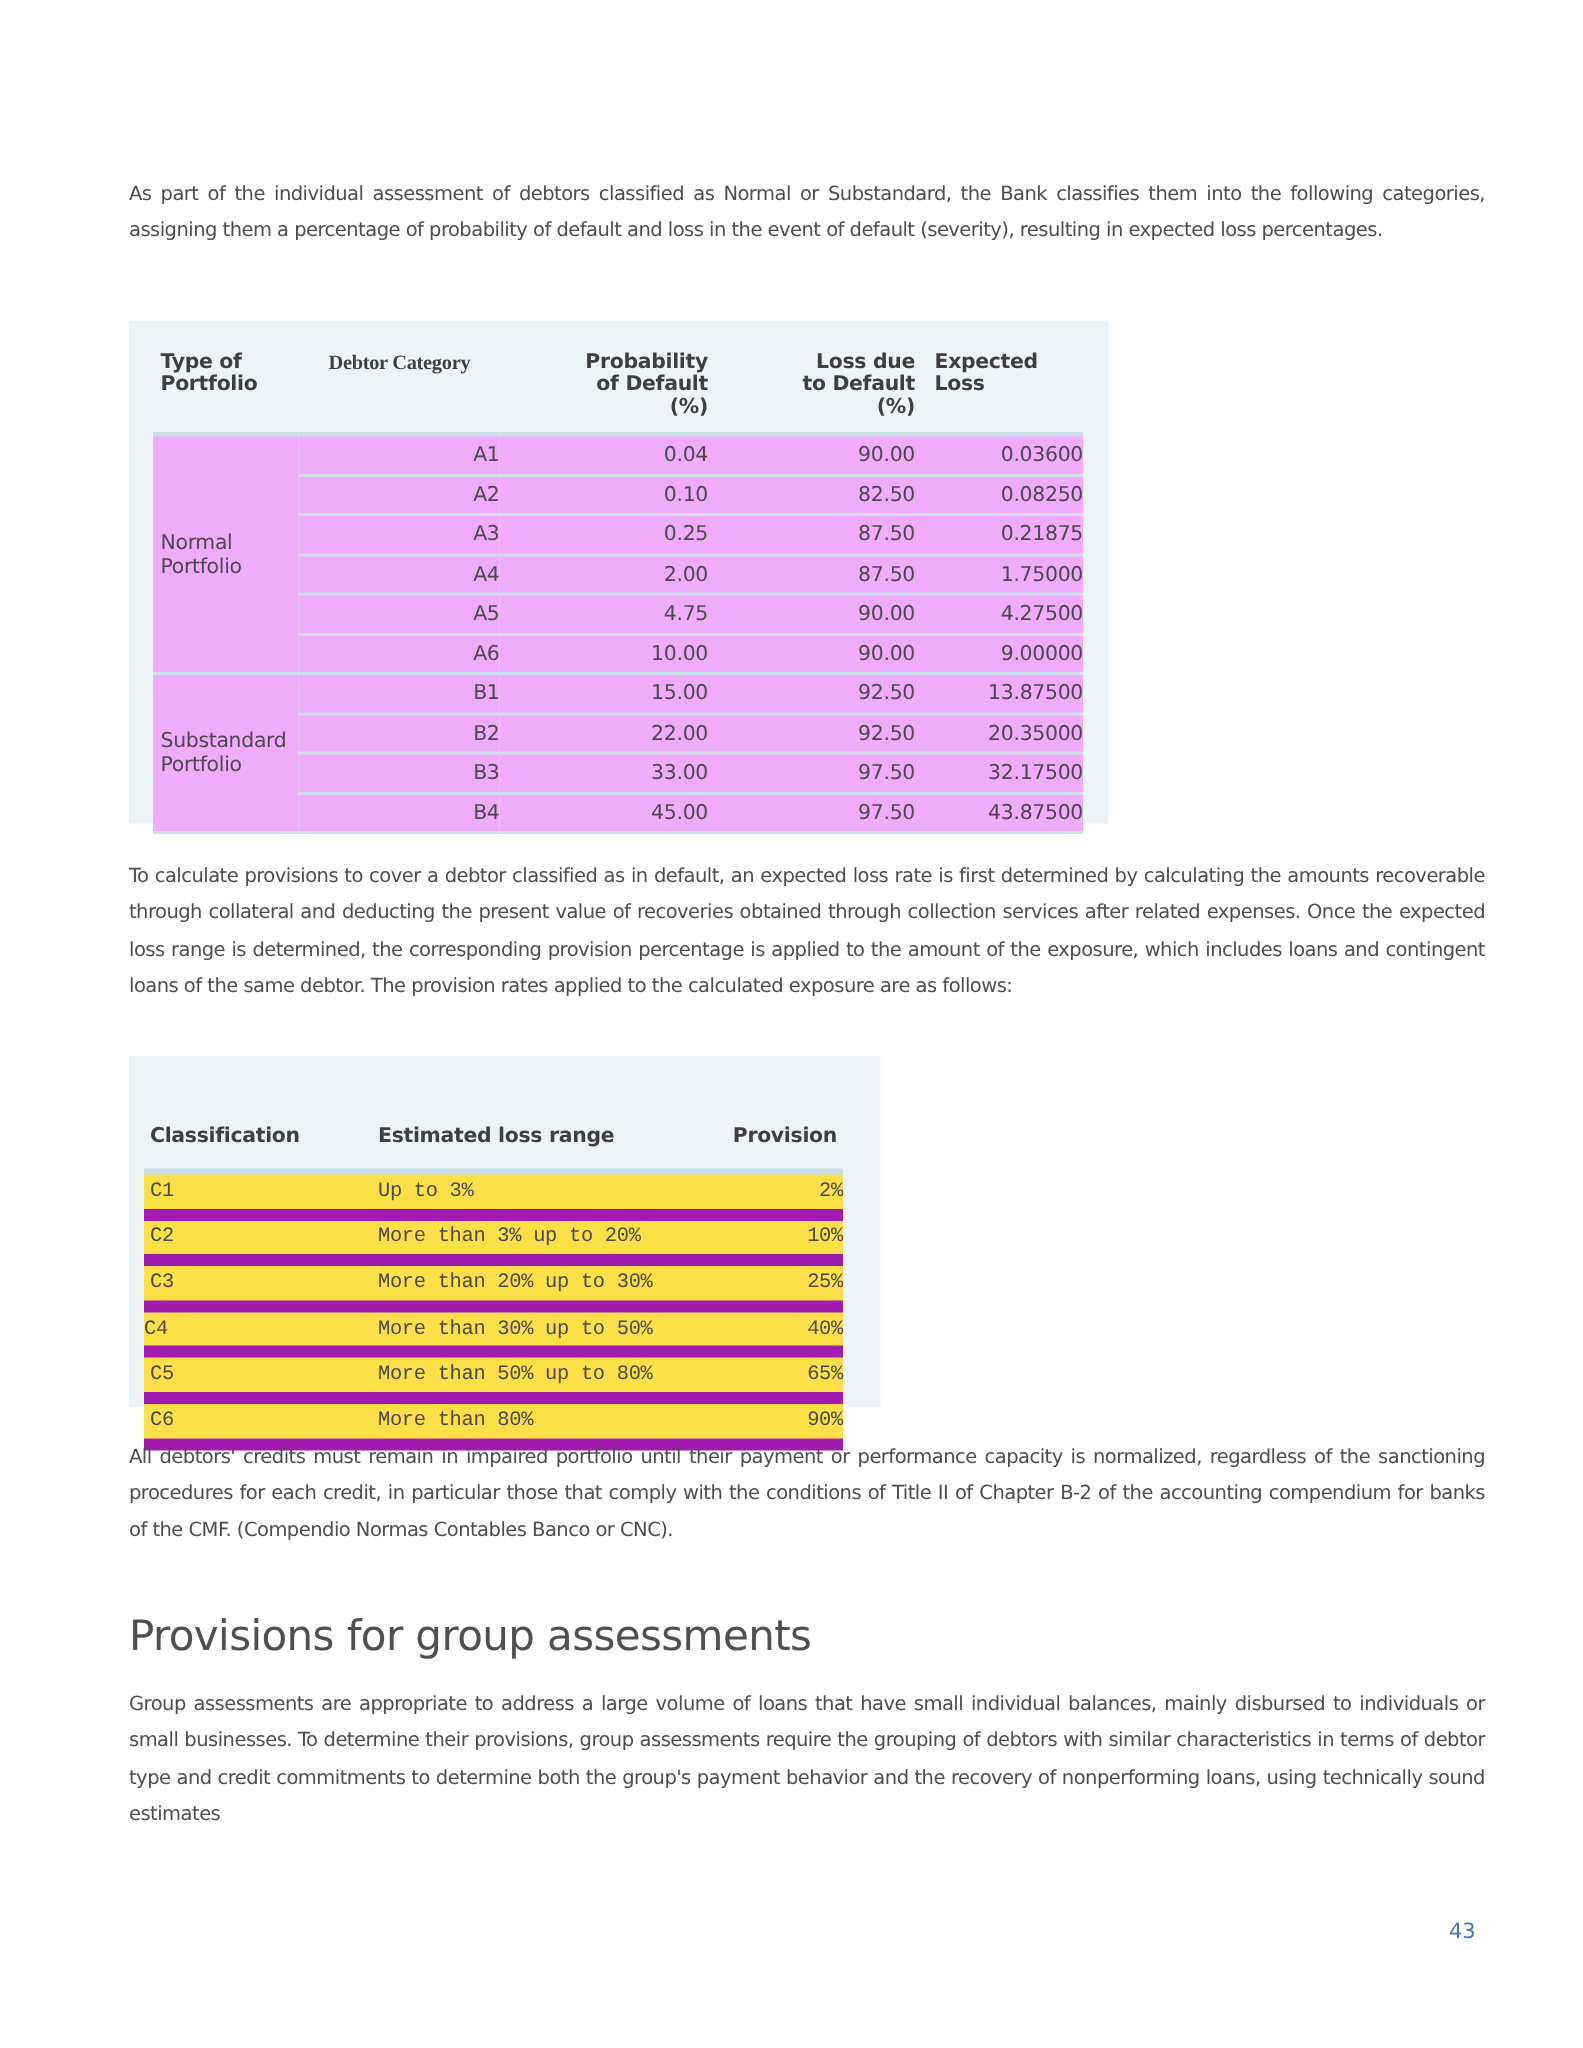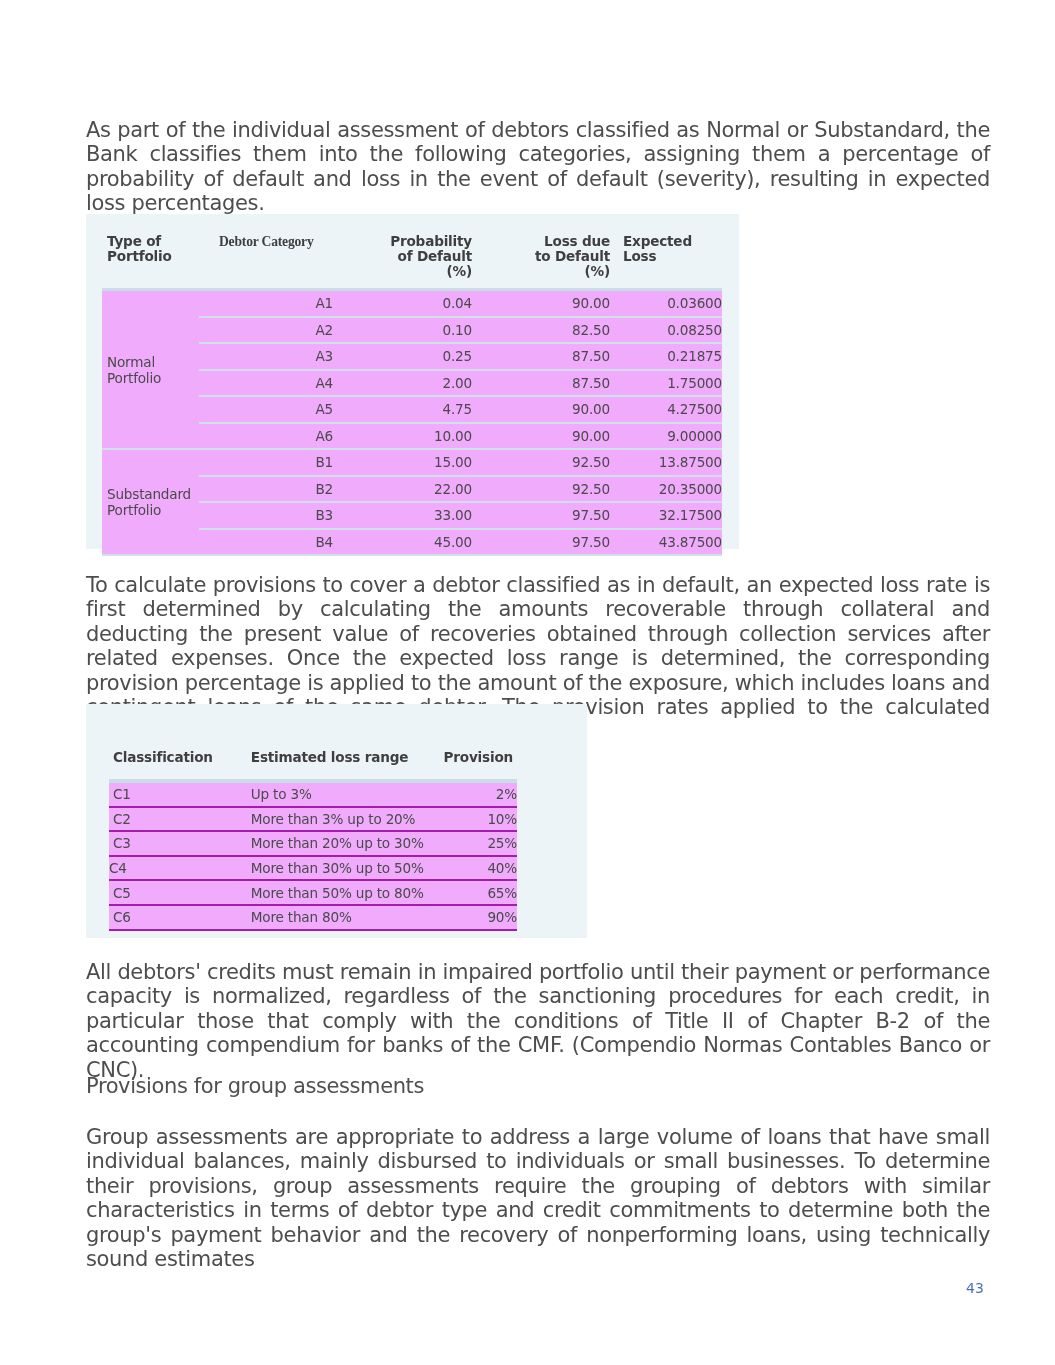--- a/index.html
+++ b/index.html
@@ -3,46 +3,46 @@
 <meta charset="utf-8">
 <style>
   html, body { margin: 0; padding: 0; background: #ffffff; }
   body {
     width: 1055px; height: 1365px; position: relative; overflow: hidden;
     font-family: "DejaVu Sans", "Liberation Sans", sans-serif;
     color: #4a4a4a;
   }
   .para {
     position: absolute; left: 86px; width: 904px;
-    font-size: 21px; line-height: 24.4px; margin: 0;
+    font-size: 13px; line-height: 24.4px; margin: 0;
     text-align: justify; letter-spacing: -0.35px; word-spacing: 0px;
     color: #4d4d4d;
   }
   .panel { position: absolute; background: #edf4f8; }
   table { border-collapse: collapse; font-size: 13.6px; color: #4a4a4a; letter-spacing: -0.2px; }
   th { font-weight: bold; color: #3f3f3f; vertical-align: top; padding: 0; }
   td { padding: 0; height: 24.5px; vertical-align: middle; }
 
   
   #t1 { position: absolute; left: 102px; top: 232px; width: 620px; padding-left: 20px; }
   #t1 th { line-height: 15px; padding-top: 2px; padding-bottom: 9px; border-bottom: 3px solid #c9dde7; }
   #t1 tbody tr td { background: #f0abfc; }
   #t1 td.val { border-bottom: 2px solid #cfe0e8; }
   #t1 td.grp { border-bottom: 2px solid #cfe0e8; vertical-align: middle; padding-left: 5px; line-height: 16px; }
   .r { text-align: right; }
   .l { text-align: left; }
 
   
-  #t2 { position: absolute; left: 109px; top: 735px; width: 408px; }
+  #t2 { position: absolute; left: 96px; top: 735px; width: 466px; }
   #t2 th { height: 44px; vertical-align: middle; border-bottom: 4px solid #c9dde7; padding-bottom: 0; }
-  #t2 td { background: #f0abfc; border-bottom: 2px solid #a21caf; height: 22.6px; }
+  #t2 td { background: #fde047; border-bottom: 8px solid #a21caf; height: 22.6px; font-family: Liberation Mono, monospace; }
 
   .heading {
     position: absolute; left: 86px; top: 1074px; margin: 0;
-    font-size: 21px; font-weight: normal; color: #505050; letter-spacing: -0.4px;
+    font-size: 28px; font-weight: normal; color: #505050; letter-spacing: -0.4px;
   }
   .page-num {
     position: absolute; left: 966px; top: 1280px; font-size: 14px; color: #4a72b8;
   }
 </style>
 </head>
 <body>
 
 <p class="para" style="top:118px;">As part of the individual assessment of debtors classified as Normal or Substandard, the Bank classifies them into the following categories, assigning them a percentage of probability of default and loss in the event of default (severity), resulting in expected loss percentages.</p>
 

